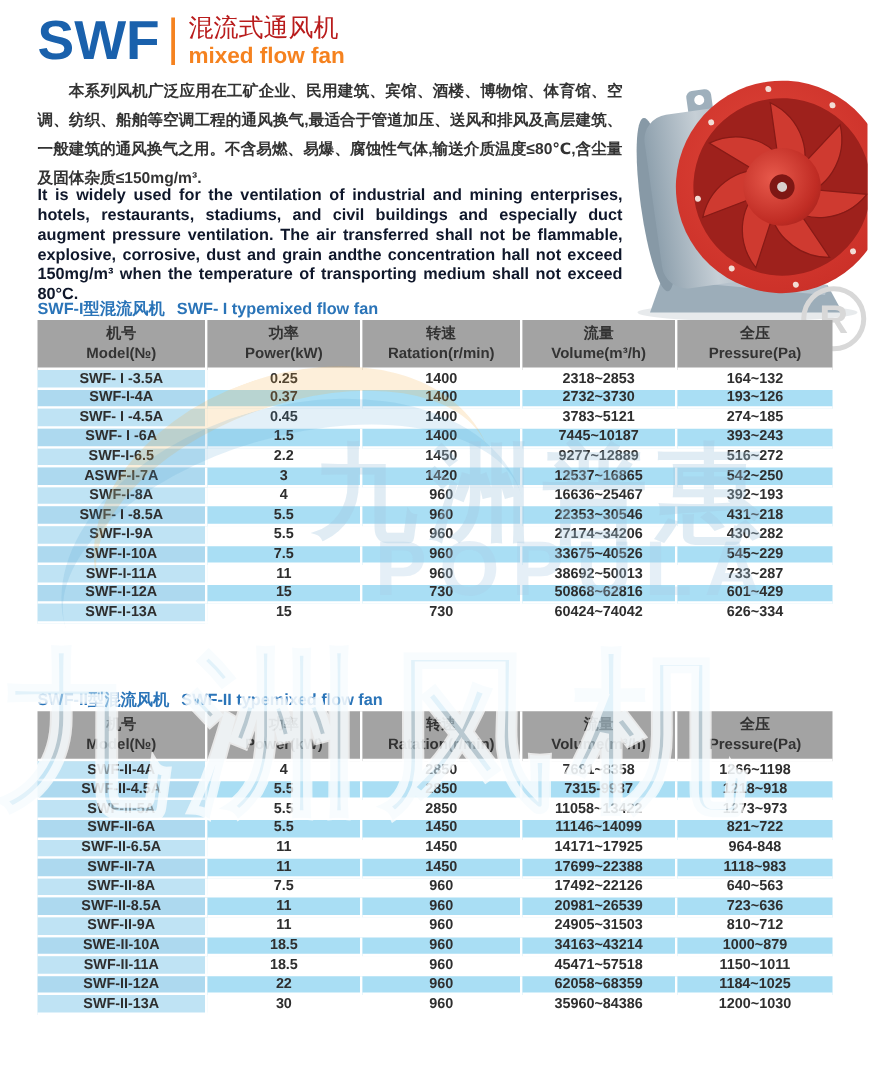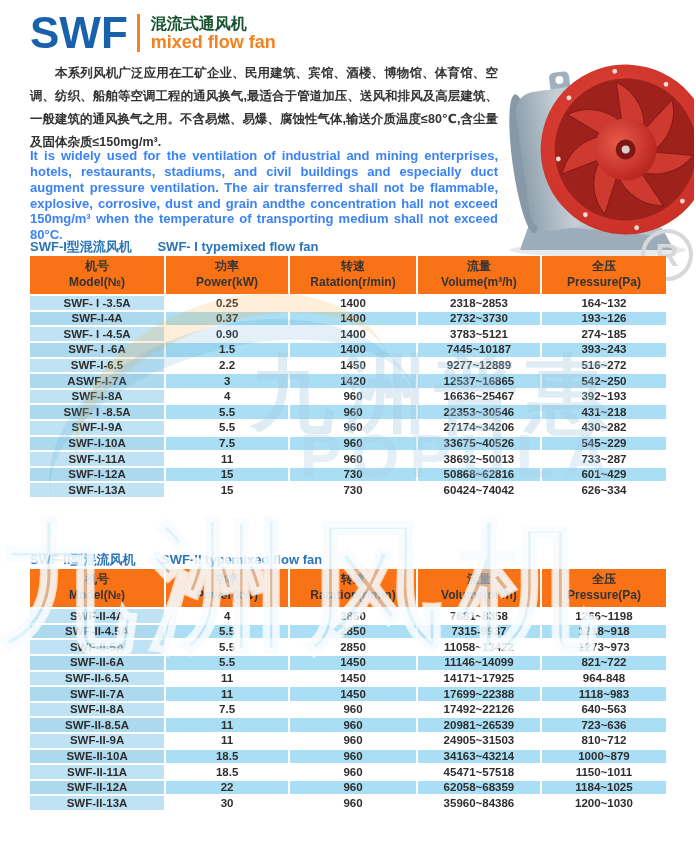--- a/index.html
+++ b/index.html
@@ -7,62 +7,62 @@
   body {
     width:696px; height:856px; position:relative; overflow:hidden;
     font-family:"Liberation Sans","DejaVu Sans",sans-serif;
   }
   .page { position:absolute; inset:0; background:#ffffff; }
 
   
   .brand-row { position:absolute; left:30px; top:8px; display:flex; align-items:center; height:50px; }
   .brand { font-size:44px; font-weight:bold; color:#1a61ac; letter-spacing:0px; line-height:1; }
   .brand-divider { width:3px; height:38px; background:#f5821f; margin:0 11px 0 9px; }
-  .title-cn { font-size:16px; font-weight:bold; color:#14532d; line-height:1.2; }
+  .title-cn { font-size:20px; font-weight:normal; color:#b91c1c; line-height:1.2; }
   .title-en { font-size:18px; font-weight:bold; color:#f5821f; line-height:1.1; }
 
   
   .intro-cn {
     position:absolute; left:30px; top:62px; width:468px;
     font-size:12.5px; line-height:1.83; font-weight:bold; color:#333;
     text-align:justify; text-indent:2em;
   }
   .intro-en {
     position:absolute; left:30px; top:148px; width:468px;
-    font-size:13px; line-height:1.22; font-weight:bold; color:#3b82f6;
+    font-size:13px; line-height:1.22; font-weight:bold; color:#0f172a;
     text-align:justify;
   }
 
   
   .fan-image { position:absolute; left:498px; top:48px; width:196px; height:210px; }
 
   
   .reg-mark {
     position:absolute; left:641px; top:229px; width:52px; height:52px;
     border:4px solid #d8d8d8; border-radius:50%;
     display:flex; align-items:center; justify-content:center;
     font-size:32px; font-weight:bold; color:#d8d8d8; z-index:0;
     font-family:"Liberation Sans","DejaVu Sans",sans-serif;
   }
 
   
   .section-title { position:absolute; left:30px; font-size:13px; font-weight:bold; color:#2a74b8; z-index:1; }
-  .section-title .st-en { margin-left:22px; }
+  .section-title .st-en { margin-left:6px; }
   #sec1-title { top:238px; }
   #sec2-title { top:551px; }
 
   
   .spec-table {
     position:absolute; left:30px; width:636px; z-index:1;
     border-collapse:separate; border-spacing:0; table-layout:fixed;
   }
   #table1 { top:256px; }
   #table2 { top:569px; }
   .spec-table th {
-    background:#f97316; padding:3px 0 4px; font-size:12px; line-height:1.3;
+    background:#a3a3a3; padding:3px 0 4px; font-size:12px; line-height:1.3;
     color:#333; border-right:2px solid #fff; border-bottom:2px solid #fff;
   }
   .spec-table th:last-child, .spec-table td:last-child { border-right:none; }
   .th-cn { font-weight:bold; }
   .th-en { font-weight:bold; }
   .spec-table td {
     height:15.6px; text-align:center; font-size:11.5px; line-height:1.1;
     font-weight:bold; color:#2e2e2e;
     border-right:2px solid #fff; border-bottom:2px solid #fff;
     background:#ffffff; white-space:nowrap; overflow:hidden;
@@ -212,21 +212,21 @@
         </tr>
         <tr>
           <td>SWF-I-4A</td>
           <td>0.37</td>
           <td>1400</td>
           <td>2732~3730</td>
           <td>193~126</td>
         </tr>
         <tr>
           <td>SWF- I -4.5A</td>
-          <td>0.90</td>
+          <td>0.45</td>
           <td>1400</td>
           <td>3783~5121</td>
           <td>274~185</td>
         </tr>
         <tr>
           <td>SWF- I -6A</td>
           <td>1.5</td>
           <td>1400</td>
           <td>7445~10187</td>
           <td>393~243</td>

